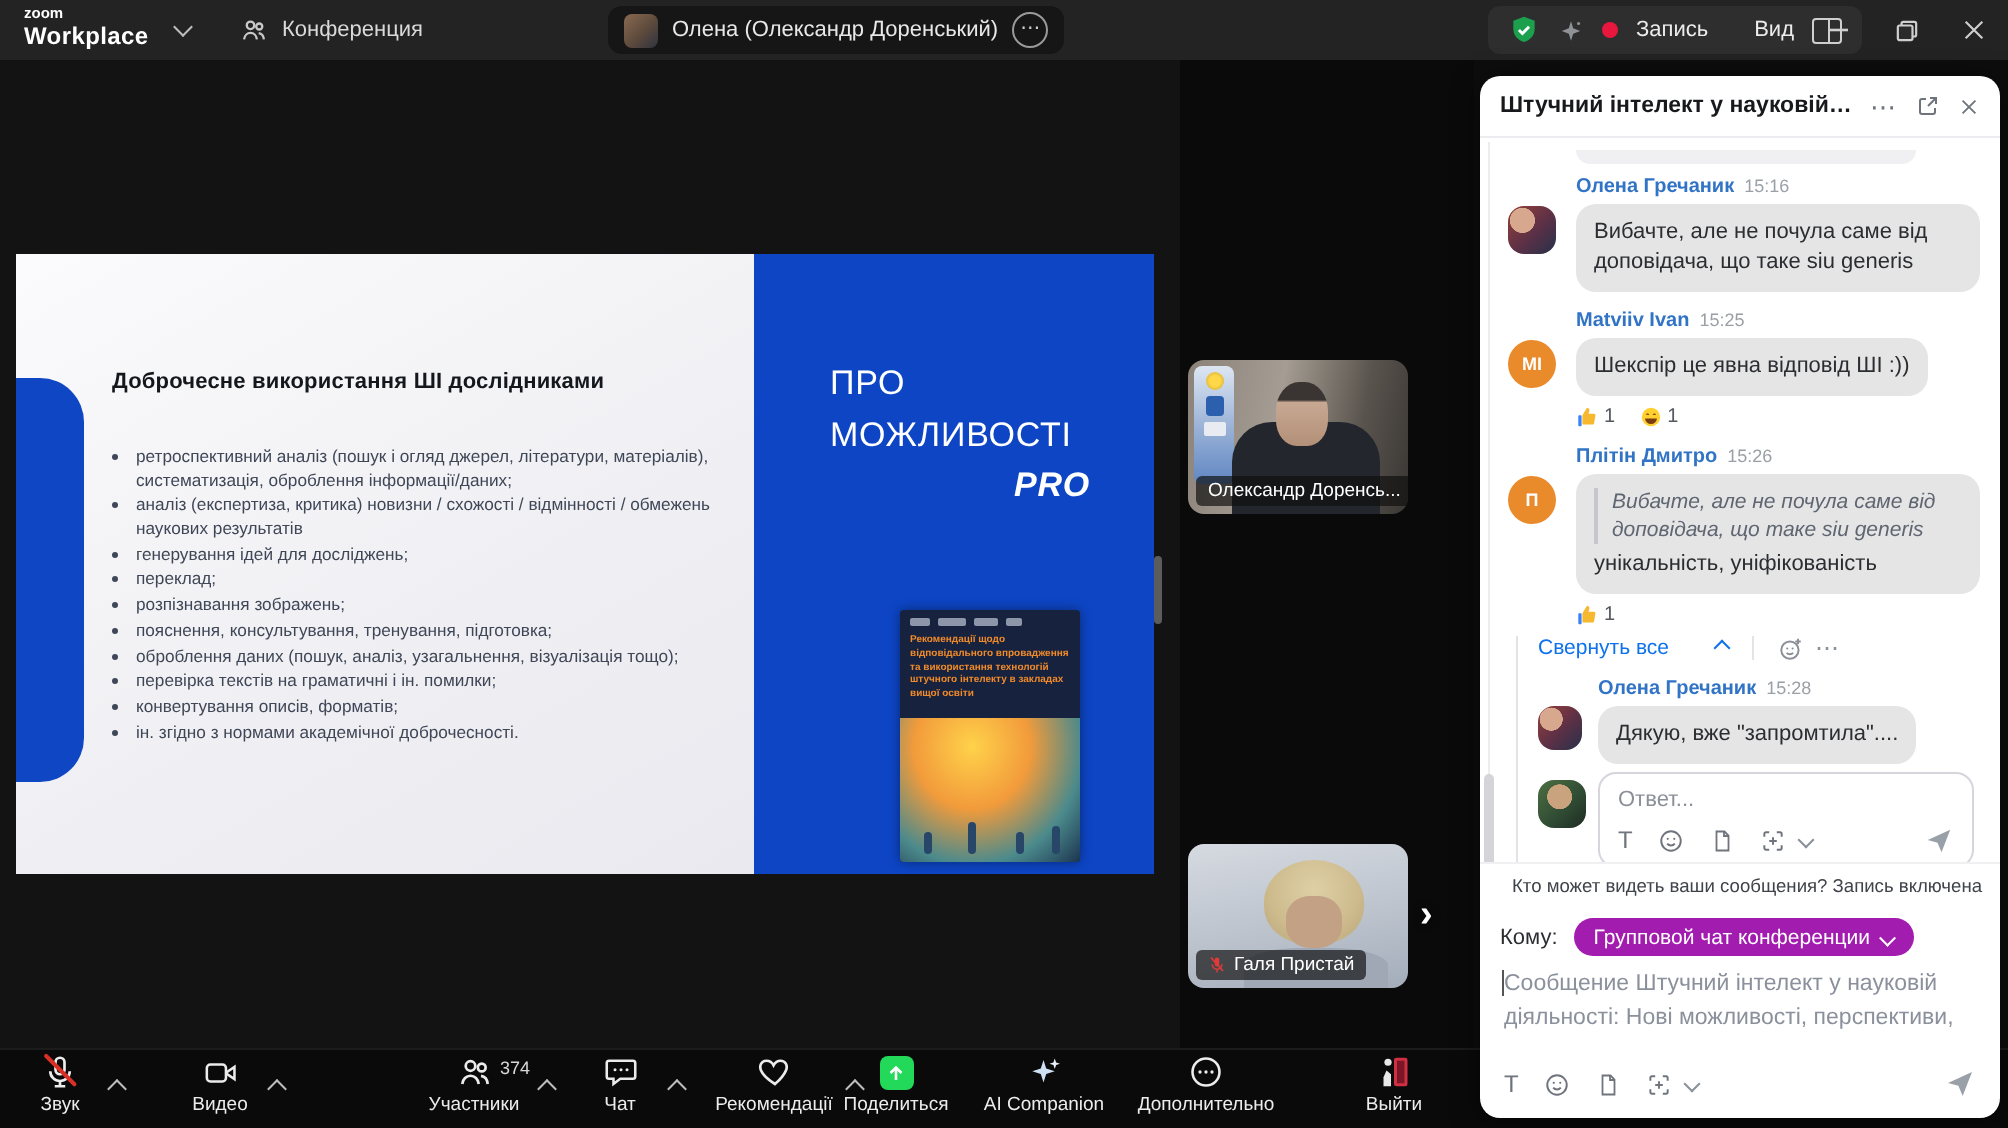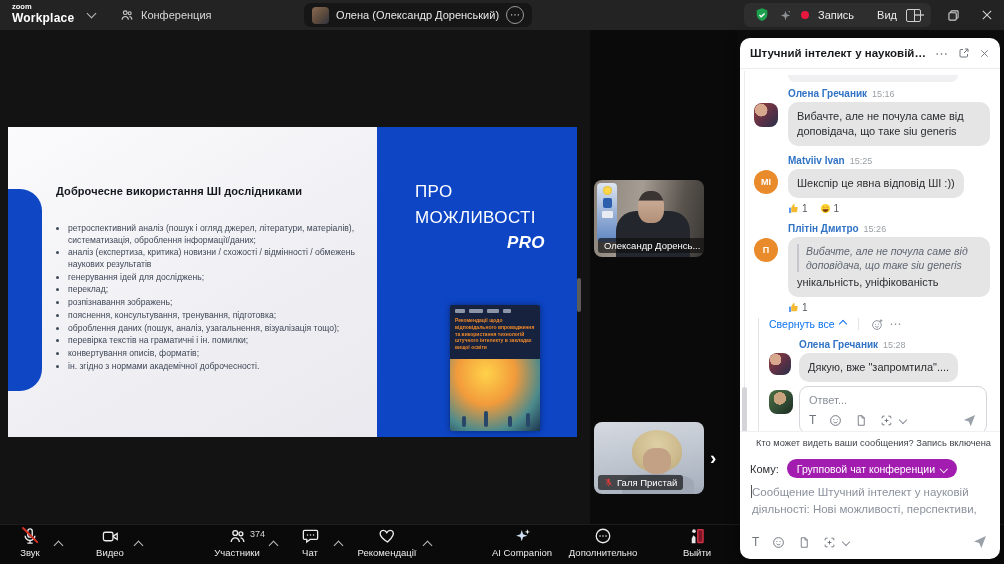--- a/index.html
+++ b/index.html
@@ -92,21 +92,21 @@
   .av-initials{border-radius:50%;background:#e98a2b;color:#fff;font-size:9px;font-weight:bold;display:flex;align-items:center;justify-content:center;}
   .av-photo2{background:radial-gradient(circle at 45% 35%,#c9a27e 0 30%,transparent 31%),linear-gradient(135deg,#4c7042 0%,#2f4a33 60%,#1d2b22 100%);}
   .sender-row{font-size:10px;color:#3173c5;font-weight:bold;}
   .sender-row .time{color:#9aa0a6;font-weight:normal;font-size:9px;margin-left:5px;}
   .bubble{background:#e5e5e5;border-radius:10px;padding:7px 9px;font-size:11px;color:#2b2d31;display:inline-block;max-width:198px;margin-top:3px;line-height:1.35;}
   .quote{border-left:2px solid #c6c6ce;padding-left:7px;font-style:italic;color:#5f6672;font-size:10.5px;margin-bottom:3px;line-height:1.35;}
   .reactions{display:flex;gap:12px;margin-top:5px;align-items:center;}
   .reaction{display:flex;gap:3px;align-items:center;font-size:10px;color:#55595f;}
   .thread{border-left:1.5px solid #e2e2e7;margin-left:4px;padding-left:10px;}
   .collapse-row{display:flex;align-items:center;gap:6px;margin:2px 0 8px 0;}
-  .collapse-link{color:#0e72ed;font-size:10.5px;display:flex;align-items:center;gap:5px;}
+  .collapse-link{color:#0e72ed;font-size:10.5px;display:flex;align-items:center;gap:23px;}
   .collapse-link .chev{border-color:#0e72ed;width:5px;height:5px;}
   .collapse-sep{width:1px;height:12px;background:#e4e4e8;margin:0 6px;}
   .collapse-row .cicon{color:#8a8f98;}
   .thread .msg .mavatar{width:22px;height:22px;}
   .reply-box-row{position:relative;padding-left:30px;margin:4px 0 6px;}
   .reply-avatar{position:absolute;left:0;top:4px;width:24px;height:24px;border-radius:8px;}
   .reply-box{border:1.5px solid #d5d5db;border-radius:9px;padding:7px 9px 5px;width:168px;}
   .placeholder{color:#8a8f98;font-size:11px;}
   .iconrow{display:flex;align-items:center;gap:13px;margin-top:7px;color:#6f747d;}
   .iconrow .tletter{font-size:12px;font-weight:500;line-height:1;}
@@ -314,20 +314,30 @@
     <div class="tool" style="left:341px;width:92px;">
       <div class="ticon">
           <svg width="19" height="18" viewBox="0 0 24 24" fill="none" stroke="#ececec" stroke-width="1.8">
             <path d="M12 20S4.5 15.3 2.7 11C1.2 7.4 3.2 4.5 6.3 4.5c2 0 3.8 1.2 4.7 3 1-1.8 2.7-3 4.7-3 3.1 0 5.1 2.9 3.6 6.5C17.5 15.3 12 20 12 20z"></path>
           </svg>
         </div>
       <div class="tlabel">Рекомендації</div>
       <span class="tchev" style="right:2px;"><span class="chev up"></span></span>
     </div>
 
+    <div class="tool" style="left:406px;">
+      <div class="ticon">
+          <span class="share-box">
+            <svg width="12" height="12" viewBox="0 0 24 24" fill="none" stroke="#063" stroke-width="2.6">
+              <path d="M12 18V6M6.5 11L12 5.5l5.5 5.5" stroke="#ffffff"></path>
+            </svg>
+          </span>
+        </div>
+      <div class="tlabel">Поделиться</div>
+    </div>
 
     <div class="tool" style="left:556px;width:94px;">
       <div class="ticon">
           <svg width="18" height="18" viewBox="0 0 24 24" fill="none" stroke="#ececec" stroke-width="1.7">
             <circle cx="12" cy="12" r="9"></circle>
             <circle cx="8" cy="12" r="1.1" fill="#ececec" stroke="none"></circle>
             <circle cx="12" cy="12" r="1.1" fill="#ececec" stroke="none"></circle>
             <circle cx="16" cy="12" r="1.1" fill="#ececec" stroke="none"></circle>
           </svg>
         </div>

